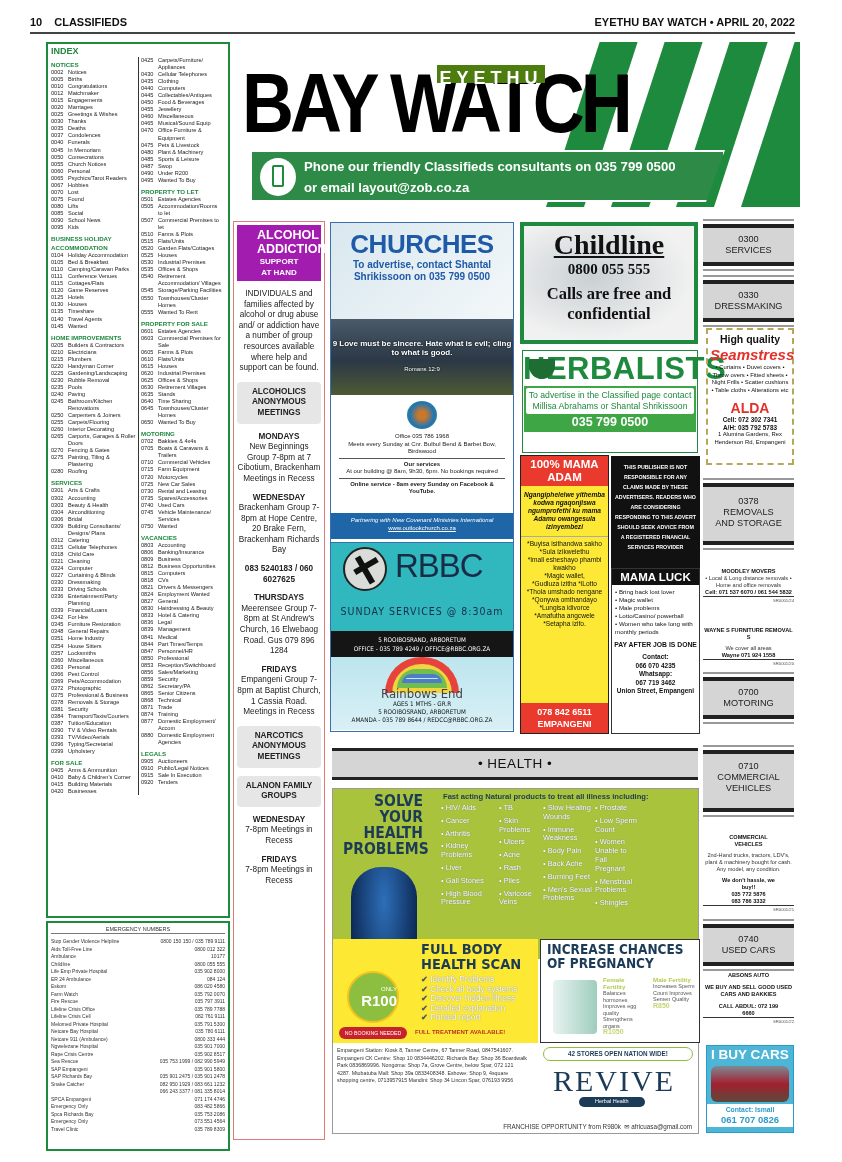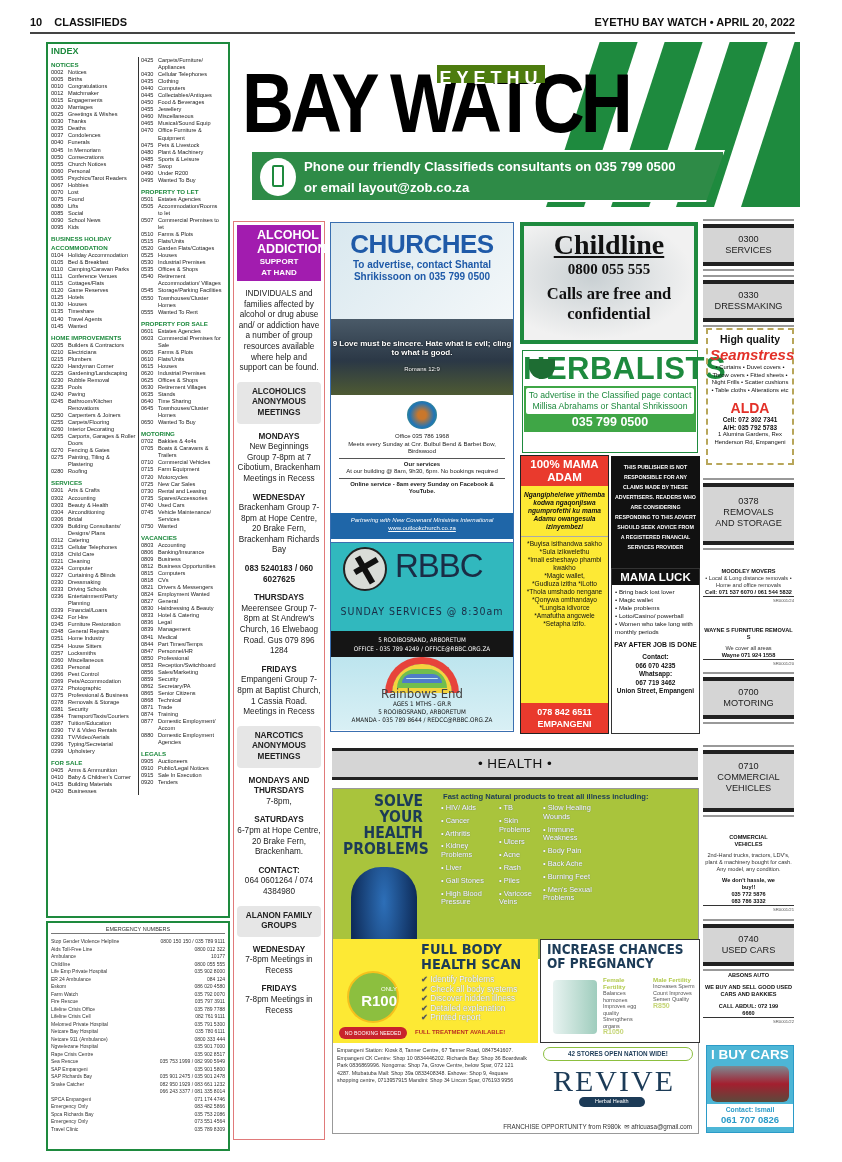--- a/index.html
+++ b/index.html
@@ -978,25 +978,20 @@
   <div id="aa-meet">
       <p><b>MONDAYS</b><span>New Beginnings Group 7-8pm at 7 Cibotium, Brackenham Meetings in Recess</span></p>
       <p><b>WEDNESDAY</b><span>Brackenham Group 7-8pm at Hope Centre, 20 Brake Fern, Brackenham Richards Bay</span></p>
       <p>
         <b>083 5240183 / 060 6027625</b>
       </p>
       <p><b>THURSDAYS</b><span>Meerensee Group 7-8pm at St Andrew's Church, 16 Elwebaog Road. Gus 079 896 1284</span></p>
       <p><b>FRIDAYS</b><span>Empangeni Group 7-8pm at Baptist Church, 1 Cassia Road. Meetings in Recess</span></p>
     </div>
   <div class="gr">NARCOTICS ANONYMOUS MEETINGS</div>
-  <div id="na-meet">
-      <p><b>MONDAYS AND THURSDAYS</b><span>7-8pm,</span></p>
-      <p><b>SATURDAYS</b><span>6-7pm at Hope Centre, 20 Brake Fern, Brackenham.</span></p>
-      <p><b>CONTACT:</b><span>064 0601264 / 074 4384980</span></p>
-    </div>
   <div class="gr">ALANON FAMILY GROUPS</div>
   <div id="al-meet">
       <p><b>WEDNESDAY</b><span>7-8pm Meetings in Recess</span></p>
       <p><b>FRIDAYS</b><span>7-8pm Meetings in Recess</span></p>
     </div>
 </div>
 
 <div class="church">
   <div class="ch1">
     <div class="t">CHURCHES</div>
@@ -1196,20 +1191,27 @@
           <p>• Piles</p>
           <p>• Varicose Veins</p>
         </div>
         <div style="width: 52px;">
           <p>• Slow Healing Wounds</p>
           <p>• Immune Weakness</p>
           <p>• Body Pain</p>
           <p>• Back Ache</p>
           <p>• Burning Feet</p>
           <p>• Men's Sexual Problems</p>
+        </div>
+        <div style="width: 46px;">
+          <p>• Prostate</p>
+          <p>• Low Sperm Count</p>
+          <p>• Women Unable to Fall Pregnant</p>
+          <p>• Menstrual Problems</p>
+          <p>• Shingles</p>
         </div>
       </div>
     <div class="body-fig"></div>
   </div>
   <div class="rv2">
     <div class="scan">
       <div class="t">FULL BODY HEALTH SCAN</div>
       <ul id="scan-list">
           <li>Identify Problems</li>
           <li>Check all body systems</li>

